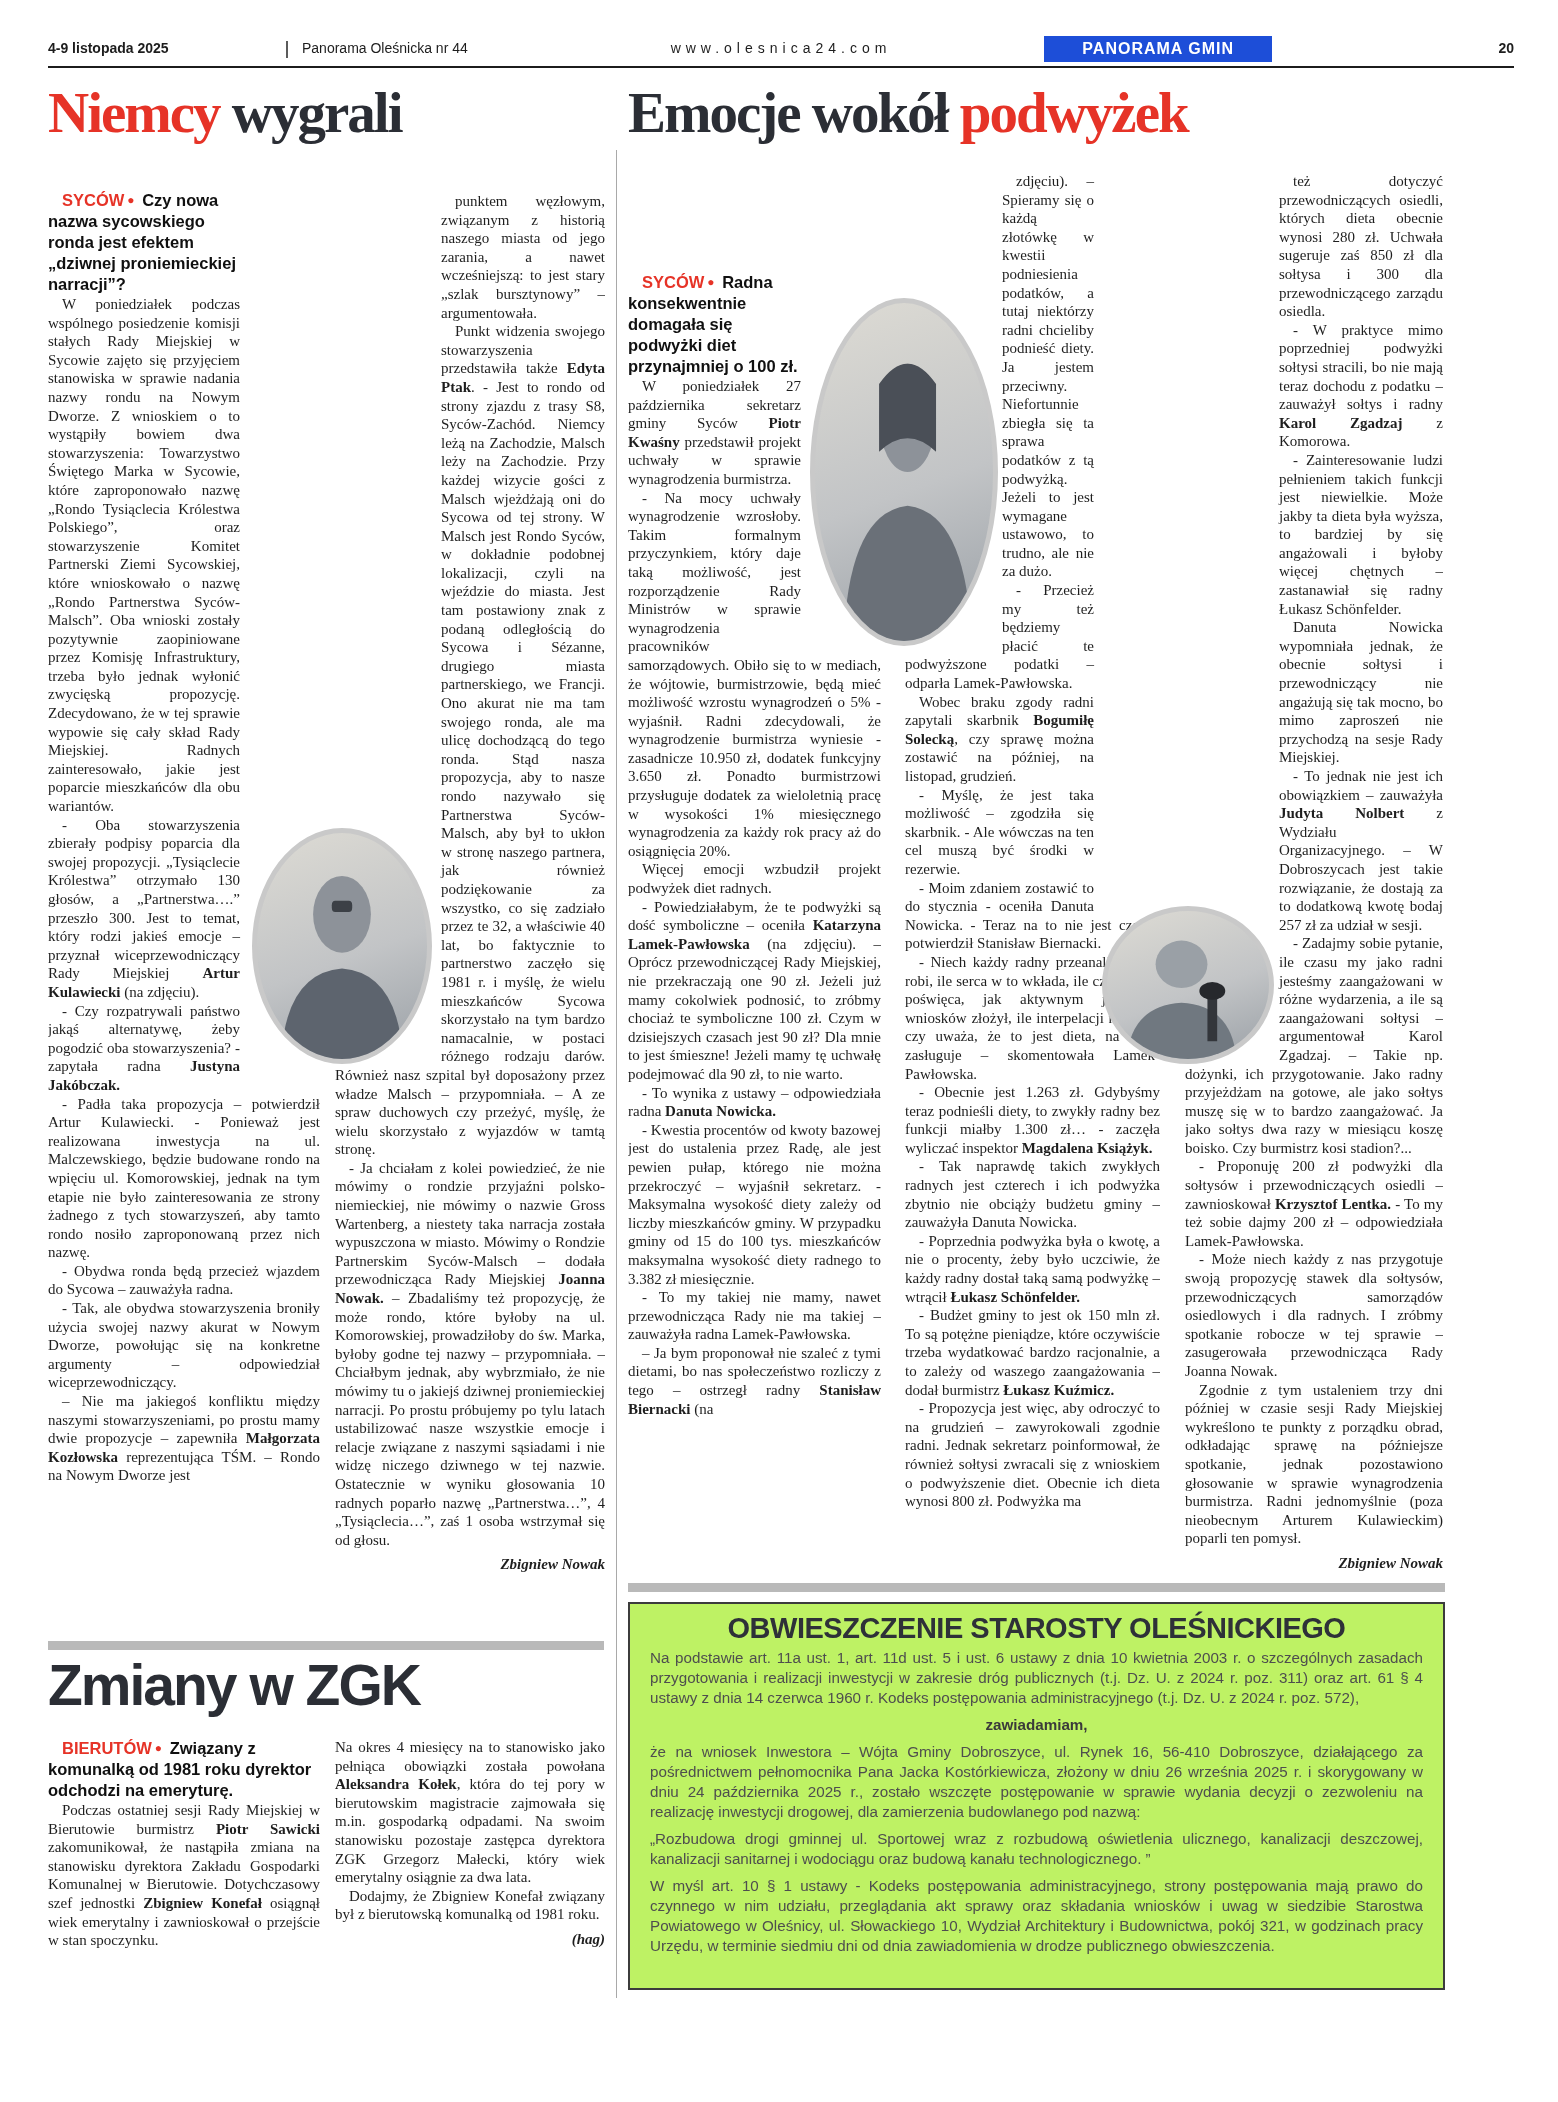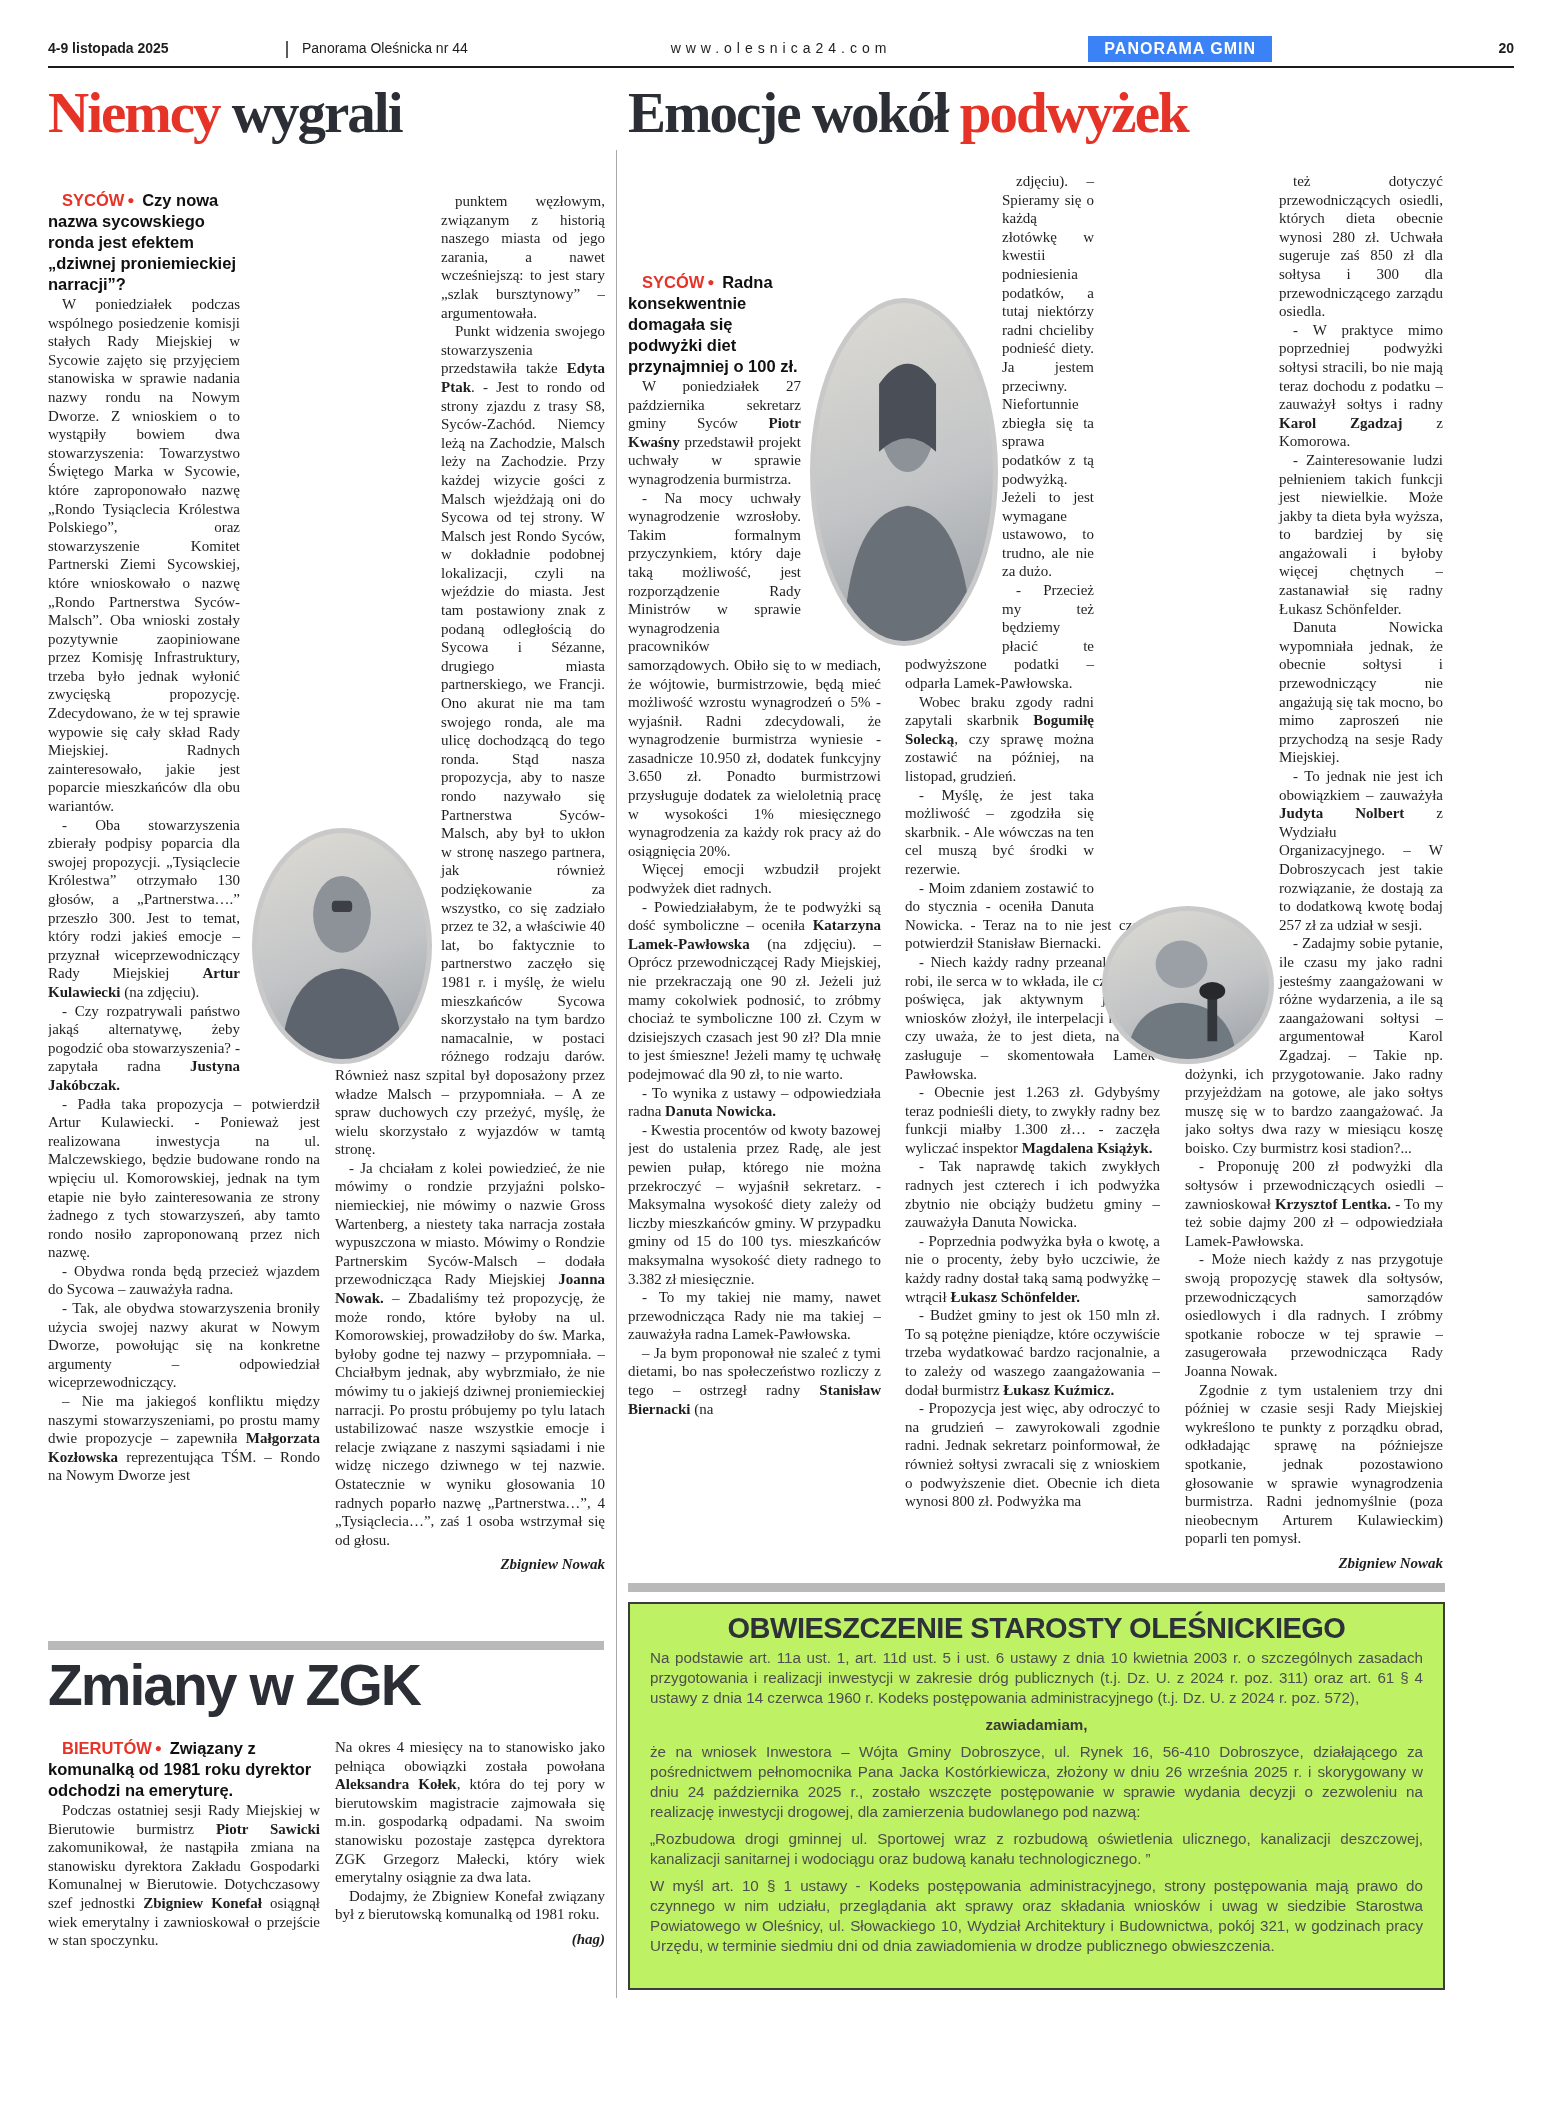--- a/index.html
+++ b/index.html
@@ -7,22 +7,22 @@
        font-family:"Liberation Sans","DejaVu Sans",sans-serif;-webkit-font-smoothing:antialiased;}
 
   
   #masthead{position:absolute;left:48px;top:38px;width:1466px;height:28px;
             border-bottom:2px solid #1c1c1c;}
   #masthead .mh{position:absolute;top:2px;font-size:14px;color:#1d1d1d;white-space:nowrap;}
   #mh-date{left:0;font-weight:bold;}
   #mh-vsep{position:absolute;left:238px;top:3px;width:2px;height:17px;background:#5b5b5b;}
   #mh-issue{left:254px;color:#2a2a2a;}
   #mh-site{left:50%;transform:translateX(-50%);letter-spacing:5px;color:#2a2a2a;}
-  #mh-badge{position:absolute;right:242px;top:-2px;background:#3b82f6;color:#ffffff;
-            font-weight:bold;font-size:16px;letter-spacing:1px;padding:4px 16px;}
+  #mh-badge{position:absolute;right:242px;top:-2px;background:#1d4ed8;color:#ffffff;
+            font-weight:bold;font-size:16px;letter-spacing:1px;padding:4px 38px;}
   #mh-page{right:0;font-weight:bold;font-size:17px;}
 
   
   .bighead{position:absolute;top:80px;font-weight:900;font-size:57px;letter-spacing:-2px;
            color:#2b2e35;white-space:nowrap;font-family:Liberation Serif, serif;}
   #headline1{left:48px;}
   #headline2{left:628px;}
   .bighead .red{color:#e63327;}
 
   

